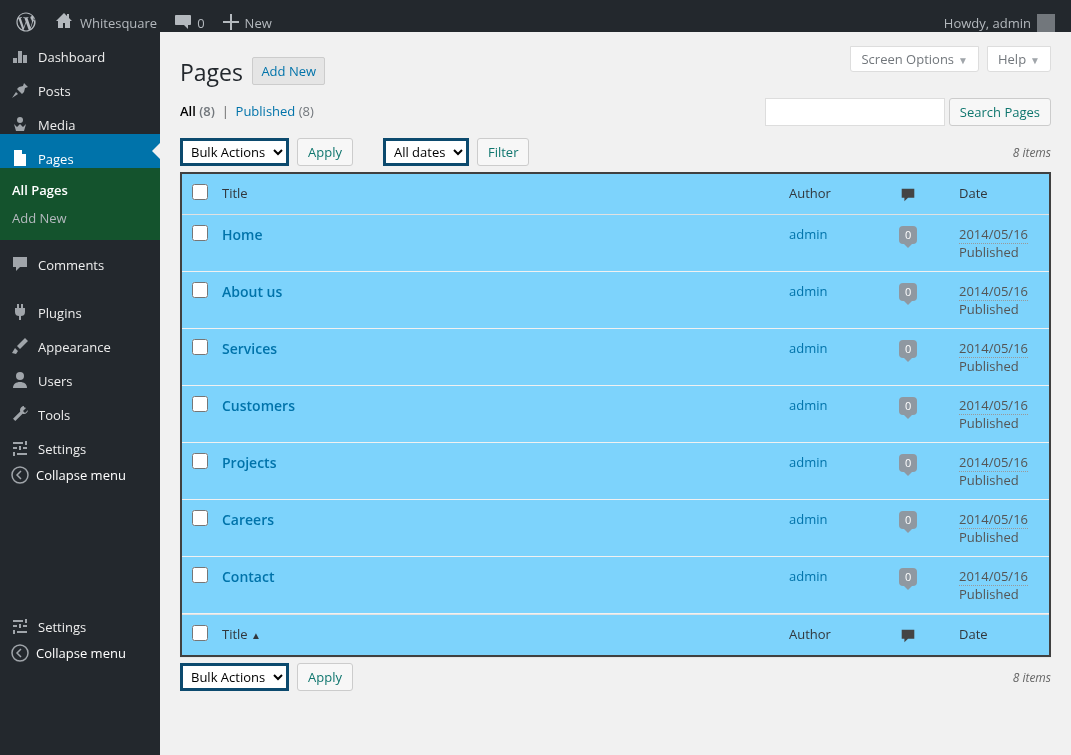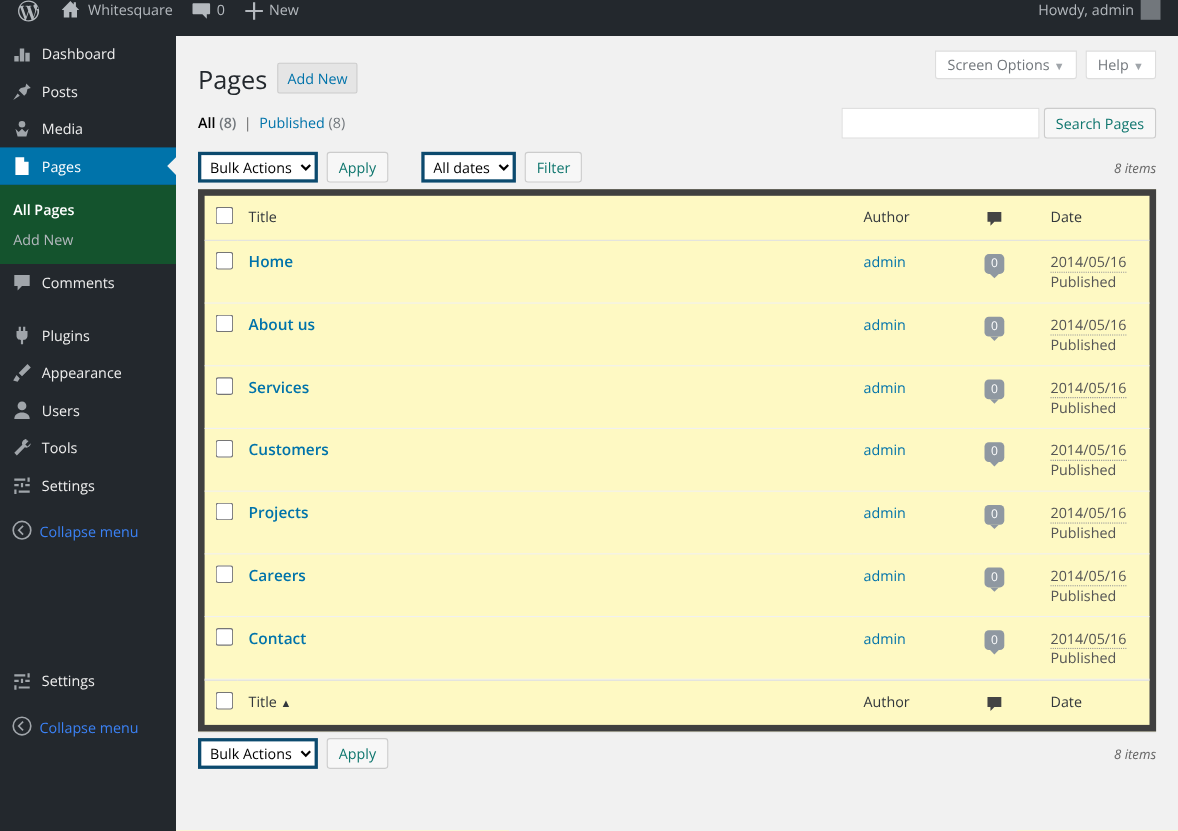--- a/index.html
+++ b/index.html
@@ -1,36 +1,36 @@
 <!DOCTYPE html>
 <html><head>
 <meta charset="utf-8">
 <style>
 *{margin:0;padding:0;box-sizing:border-box;font-family:"Open Sans",-apple-system,BlinkMacSystemFont,"Segoe UI",Roboto,sans-serif;font-size:13px}
 body{background:#f1f1f1;width:1071px;height:755px;overflow:hidden;position:relative}
 a{text-decoration:none}
 
 
 #topbar{position:fixed;top:0;left:0;right:0;height:32px;background:#23282d;color:#b4b9be;display:flex;align-items:center;padding:0 8px;z-index:99}
-#topbar .tbitem{display:flex;align-items:flex-start;color:#b4b9be;padding:0 8px;height:32px;cursor:pointer}
+#topbar .tbitem{display:flex;align-items:flex-end;color:#b4b9be;padding:0 8px;height:32px;cursor:pointer}
 #topbar .tbicon{fill:#b4b9be;width:20px;height:20px;margin-right:4px}
 #topbar .spacer{flex:1}
 #topbar .avatar{width:18px;height:18px;background:#72777c;margin-left:6px}
 
 
 #sidebar{position:fixed;top:32px;left:0;width:160px;bottom:0;background:#23282d;color:#eee;overflow:hidden}
-#sidebar .menu-item{display:flex;align-items:center;height:34px;padding:0 10px;color:#eee;cursor:pointer;position:relative}
+#sidebar .menu-item{display:flex;align-items:flex-end;height:34px;padding:0 10px;color:#eee;cursor:pointer;position:relative}
 #sidebar .menu-item.current{background:#0073aa;color:#fff}
 #sidebar .menu-item.current::after{content:"";position:absolute;right:0;top:50%;margin-top:-8px;border:8px solid transparent;border-right-color:#f1f1f1}
 #sidebar .menu-icon{width:20px;height:20px;margin-right:8px;fill:#a0a5aa;display:flex;align-items:center;justify-content:center;font-size:16px}
 #sidebar .menu-item.current .menu-icon{fill:#fff}
 #sidebar .submenu{background:#14532d;padding:8px 0}
 #sidebar .submenu .sub{padding:5px 12px;color:#b4b9be;cursor:pointer;font-size:13px}
 #sidebar .submenu .sub.current{color:#fff;font-weight:600}
-#sidebar .collapse{display:flex;align-items:flex-end;height:34px;padding:0 10px;color:#3b82f6;cursor:pointer;font-size:13px}
+#sidebar .collapse{display:flex;align-items:center;height:34px;padding:0 10px;color:#ffffff;cursor:pointer;font-size:13px}
 #sidebar .collapse .col-icon{width:20px;height:20px;margin-right:6px;fill:#a0a5aa}
 
 
 #main{position:absolute;top:32px;left:160px;right:0;bottom:0;padding:0;overflow:auto}
 #wrap{padding:10px 20px 0 20px}
 
 .topbuttons{float:right;display:flex;gap:8px;margin-top:4px}
 .screenbtn{background:#fff;border:1px solid #ddd;padding:3px 10px;color:#72777c;cursor:pointer;border-radius:0 0 3px 3px;font-size:13px}
 .screenbtn .tri{font-size:10px;color:#a0a5aa;margin-left:4px}
 
@@ -43,21 +43,21 @@
 .subsub .count{color:#72777c}
 
 .searchbox{float:right;display:flex;gap:4px;margin-top:-34px}
 .searchbox input[type=text]{width:180px;height:28px;border:1px solid #ddd;padding:0 6px;background:#fff}
 .btn{background:#f7f7f7;border:1px solid #ccc;color:#0f766e;padding:0 10px;height:28px;border-radius:3px;cursor:pointer;font-size:13px}
 
 .tablenav{display:flex;align-items:center;gap:8px;height:40px}
 .tablenav select{height:28px;border:3px solid #0c4a6e;background:#fff;padding:0 4px;font-size:13px}
 .tablenav .items-count{margin-left:auto;color:#666;font-style:italic;font-size:12px}
 
-table.wp-list{width:100%;border-spacing:0;background:#fef9c3;border:6px solid #404040;box-shadow:0 1px 1px rgba(0,0,0,.04)}
+table.wp-list{width:100%;border-spacing:0;background:#7dd3fc;border:2px solid #404040;box-shadow:0 1px 1px rgba(0,0,0,.04)}
 table.wp-list th,table.wp-list td{text-align:left;padding:10px;vertical-align:top;font-size:13px}
 table.wp-list thead th,table.wp-list tfoot th{font-weight:400;color:#32373c;border-bottom:1px solid #e1e1e1}
 table.wp-list tfoot th{border-bottom:none;border-top:1px solid #e1e1e1}
 table.wp-list tbody tr{border-bottom:1px solid #f1f1f1}
 table.wp-list tbody td{border-bottom:1px solid #f1f1f1}
 table.wp-list .col-cb{width:30px;padding:10px 0 10px 10px}
 table.wp-list .col-title{width:auto}
 table.wp-list .col-author{width:110px}
 table.wp-list .col-comments{width:60px;text-align:left}
 table.wp-list .col-date{width:100px}

